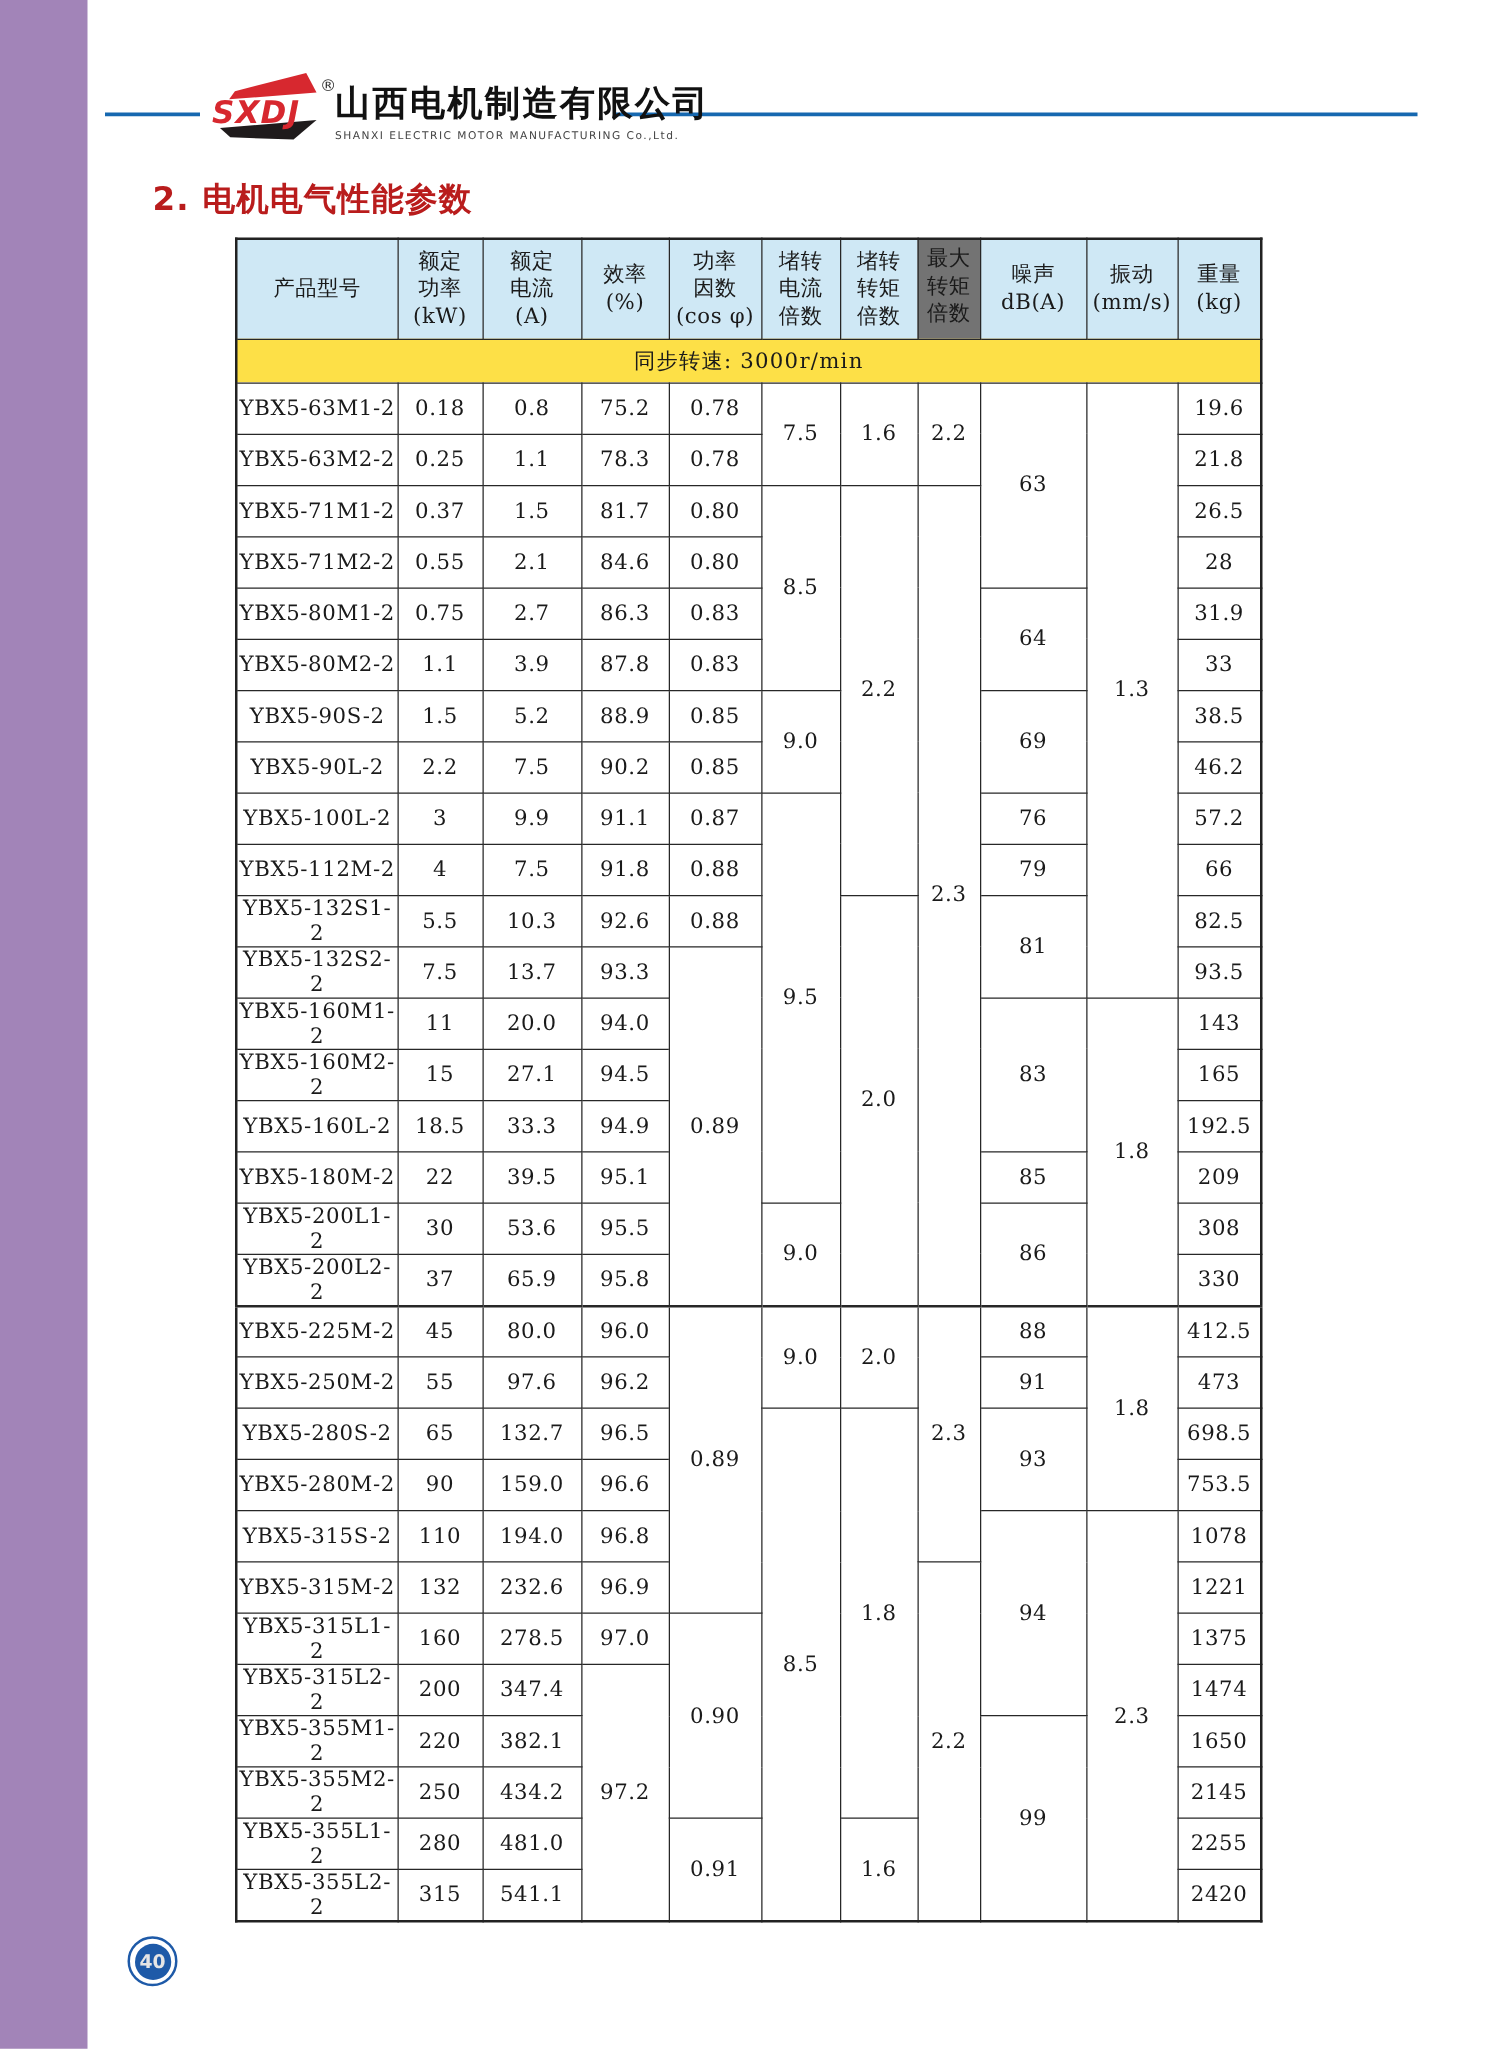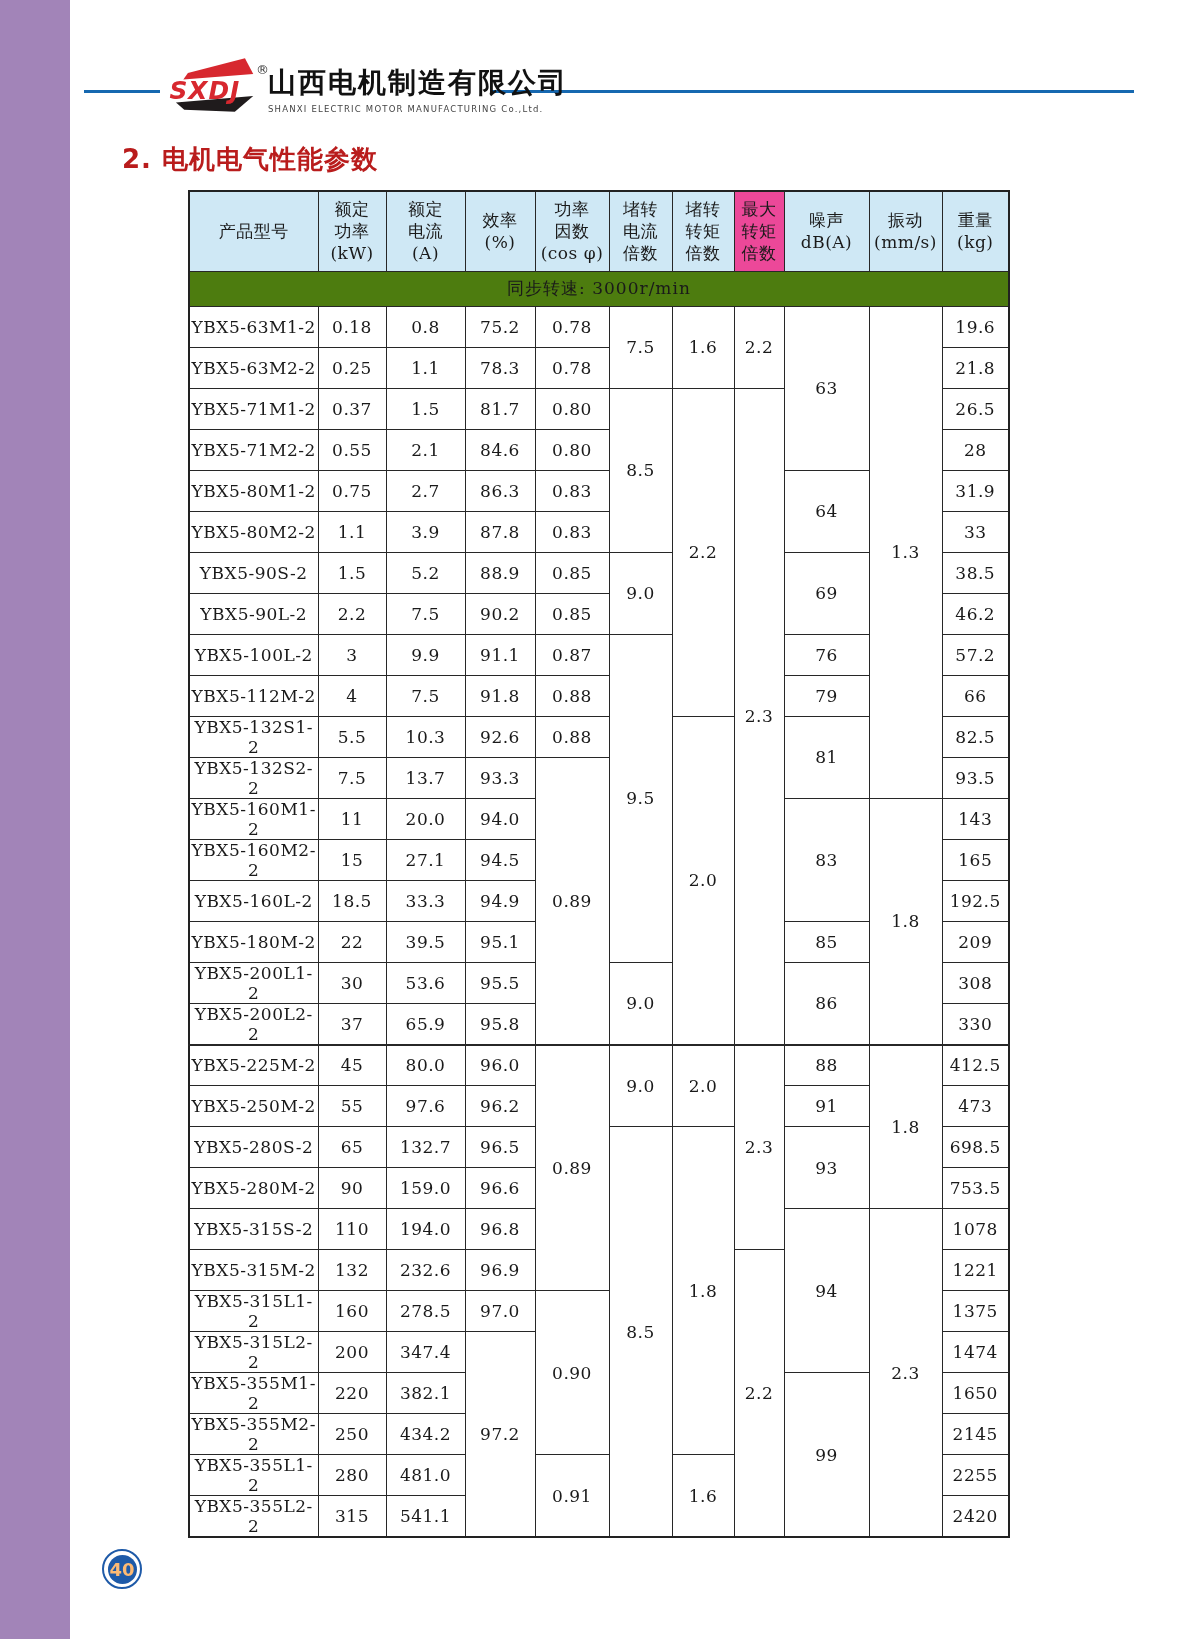--- a/index.html
+++ b/index.html
@@ -29,31 +29,31 @@
   table.spec{border:2.5px solid #222;}
   .spec th,.spec td{
     border:1.5px solid #272727;text-align:center;vertical-align:middle;
     padding:0;font-weight:normal;letter-spacing:0.5px;
   }
   .spec th{
     font-size:17px;line-height:1.3;white-space:pre-line;
   }
   .spec tr.head-row{height:80px;}
   .spec tr.sync-row{height:35px;}
-  .spec tr.sync-row td{font-size:17px;letter-spacing:1px;background:#4d7c0f;}
+  .spec tr.sync-row td{font-size:17px;letter-spacing:1px;background:#fde047;}
   .spec tbody tr{height:41px;}
   .spec tbody td{font-size:17px;background:#ffffff;}
   .spec tbody tr.section-start td{border-top-width:2.5px;}
   .page-badge{
     position:absolute;left:102px;top:1549px;width:40px;height:40px;border-radius:50%;
     box-sizing:border-box;display:flex;align-items:center;justify-content:center;
   }
   .page-badge .inner{
     width:29px;height:29px;border-radius:50%;display:flex;align-items:center;justify-content:center;
-    color:#fdba74;font-size:18px;font-weight:bold;
+    color:#e5e5e5;font-size:15px;font-weight:bold;
     font-family:"DejaVu Sans","Liberation Sans",sans-serif;letter-spacing:0;text-align:center;
   }
 </style>
 </head>
 <body>
 
 <div class="sidebar" style="background: rgb(162, 132, 184);"></div>
 
 <div class="hrule left" style="background: rgb(22, 104, 176);"></div>
 <div class="hrule right" style="background: rgb(22, 104, 176);"></div>
@@ -101,21 +101,21 @@
 (%)</th>
         <th style="background: rgb(207, 232, 245);">功率
 因数
 (cos φ)</th>
         <th style="background: rgb(207, 232, 245);">堵转
 电流
 倍数</th>
         <th style="background: rgb(207, 232, 245);">堵转
 转矩
 倍数</th>
-        <th style="background: #ec4899;">最大
+        <th style="background: #737373; font-family: Liberation Mono, monospace;">最大
 转矩
 倍数</th>
         <th style="background: rgb(207, 232, 245);">噪声
 dB(A)</th>
         <th style="background: rgb(207, 232, 245);">振动
 (mm/s)</th>
         <th style="background: rgb(207, 232, 245);">重量
 (kg)</th>
       </tr>
       <tr class="sync-row">

